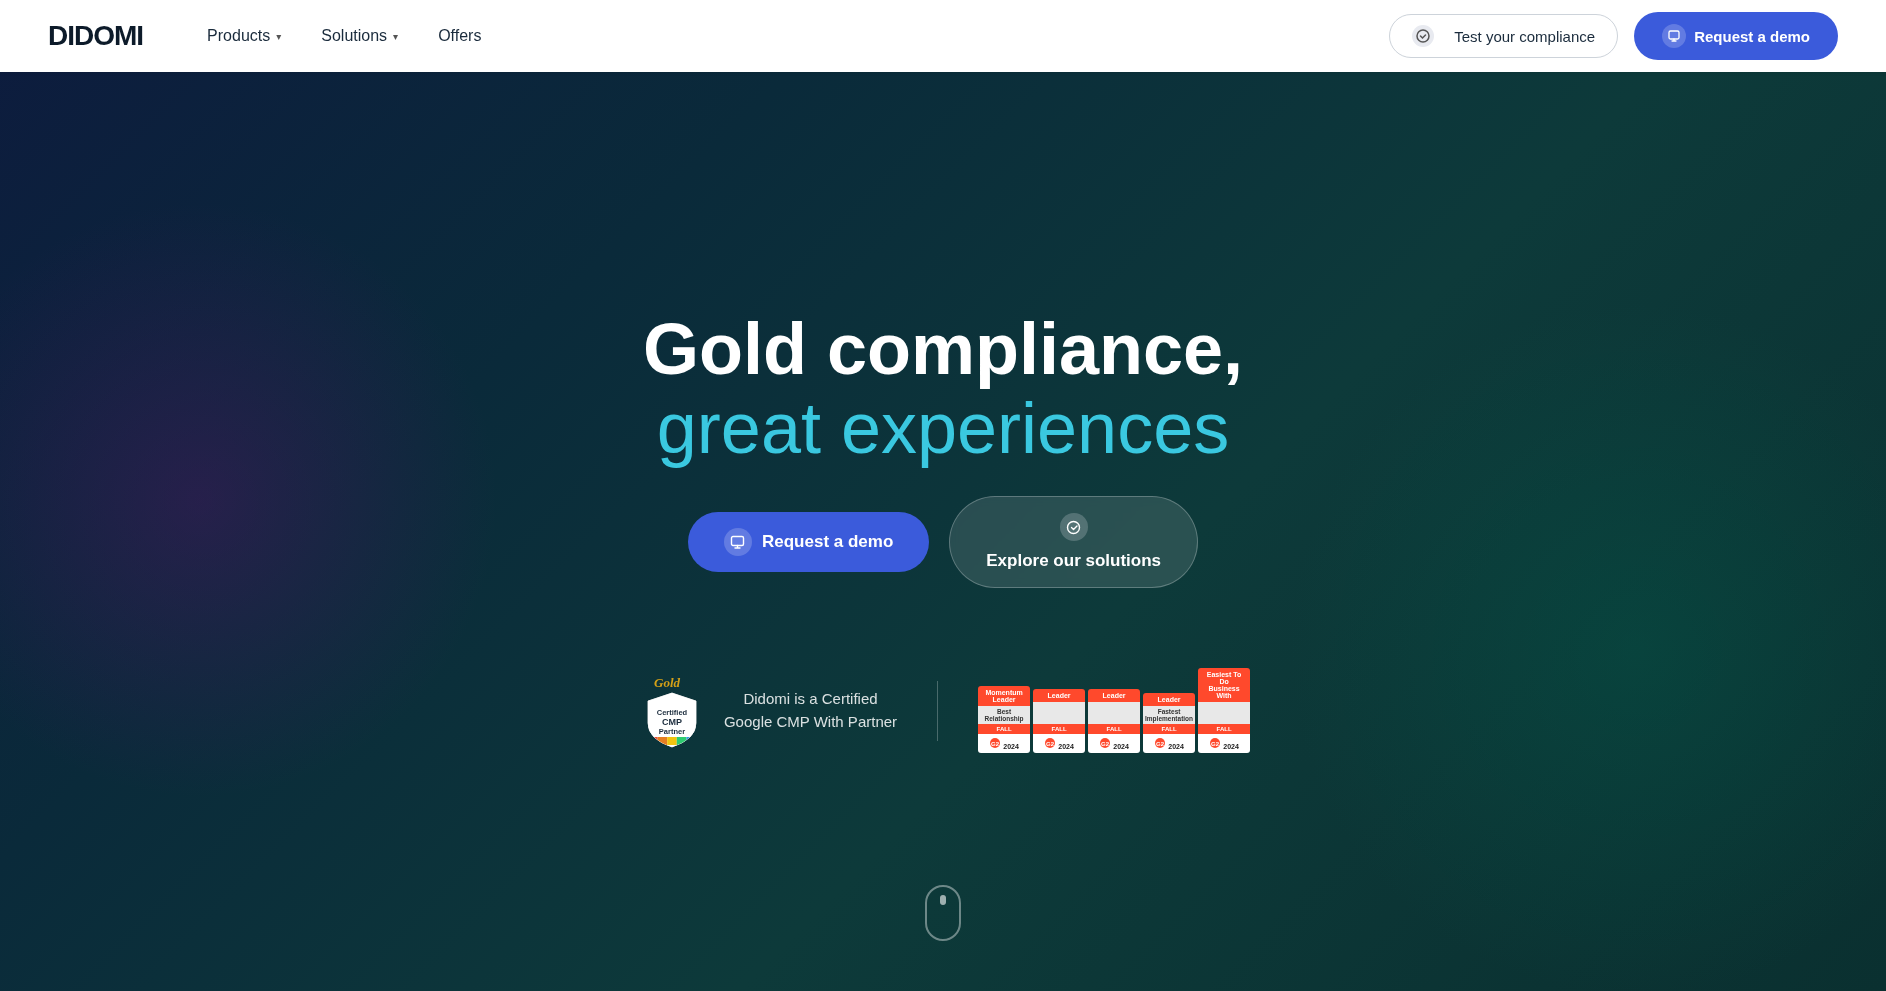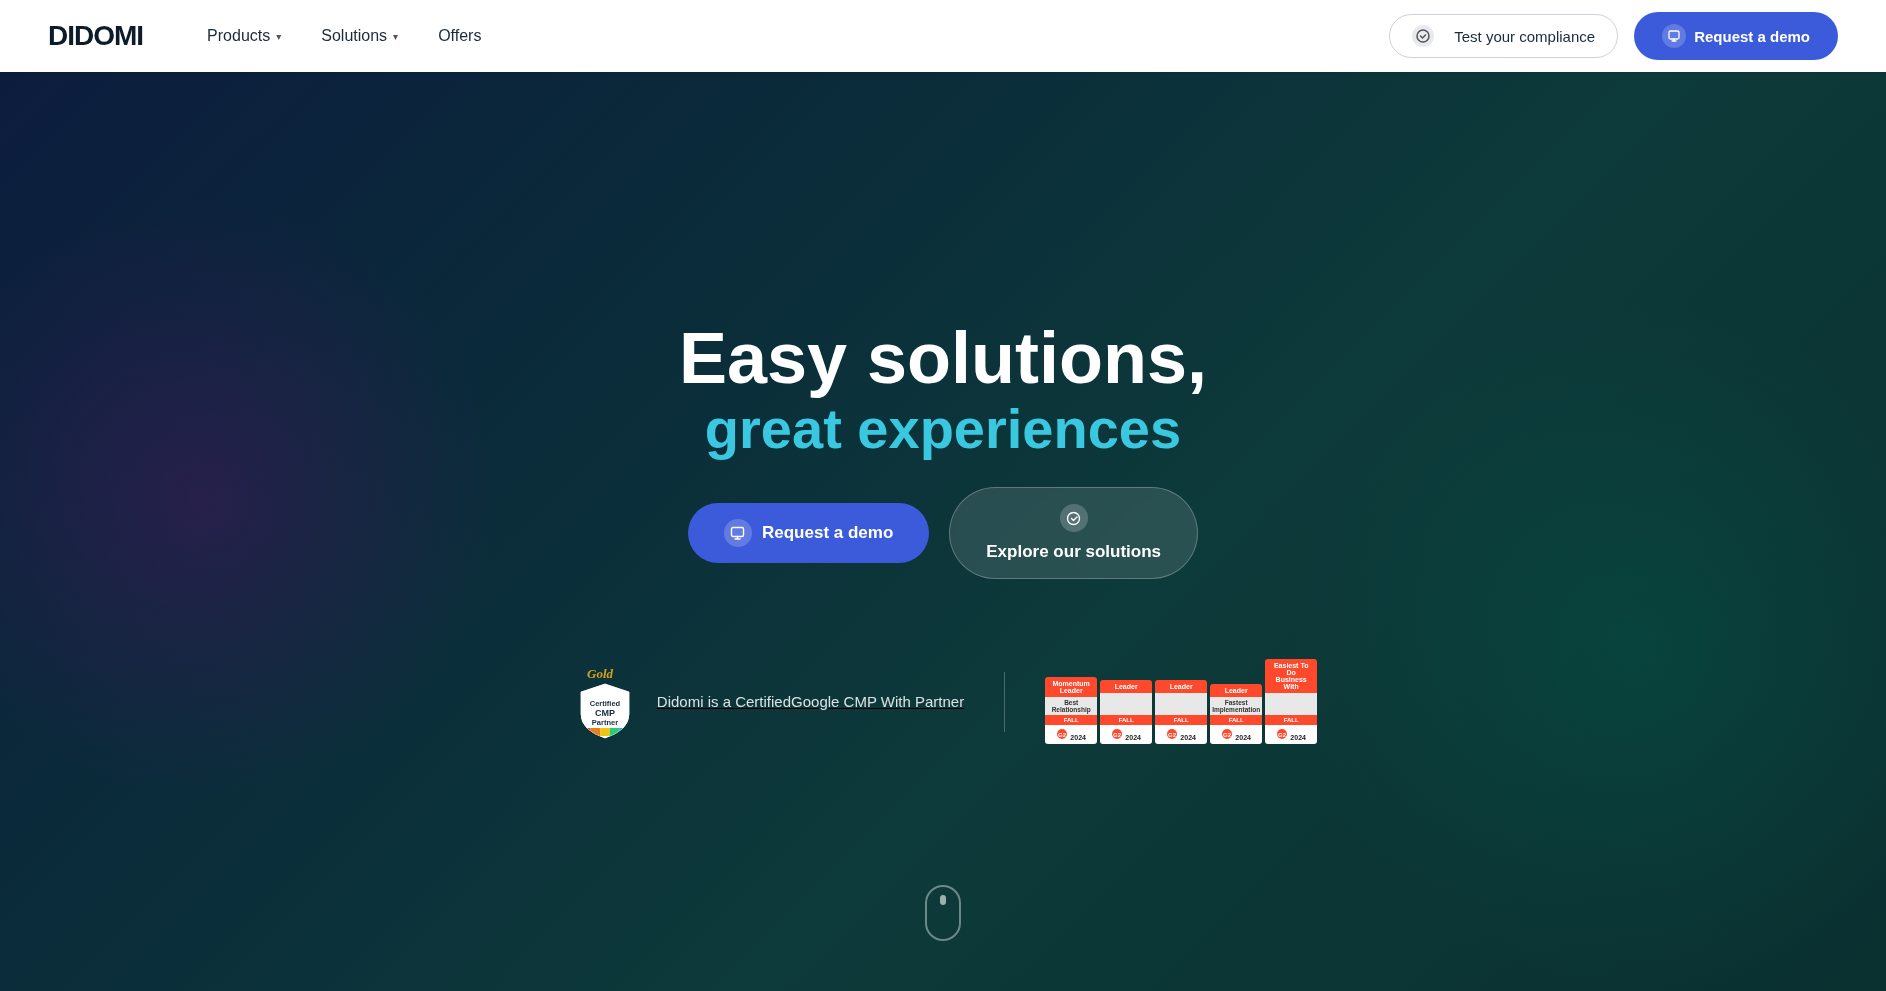--- a/index.html
+++ b/index.html
@@ -165,22 +165,22 @@
 
     .hero-title-white {
       font-size: 72px;
       font-weight: 800;
       color: #ffffff;
       line-height: 1.1;
       margin-bottom: 0;
     }
 
     .hero-title-blue {
-      font-size: 56px;
-      font-weight: 700;
+      font-size: 72px;
+      font-weight: 400;
       color: #3ac8e0;
       line-height: 1.1;
       margin-bottom: 28px;
     }
 
     .hero-subtitle {
       font-size: 18px;
       color: rgba(255,255,255,0.75);
       max-width: 680px;
       line-height: 1.6;
@@ -260,22 +260,21 @@
 
     
     .cmp-badge {
       width: 72px;
       height: 80px;
       position: relative;
     }
 
     .google-cmp-text {
       display: flex;
-      flex-direction: row;
-      text-decoration: underline;
+      flex-direction: column;
     }
 
     .google-cmp-text span {
       font-size: 15px;
       color: rgba(255,255,255,0.85);
       line-height: 1.5;
     }
 
     
     .scroll-indicator {
@@ -402,21 +401,21 @@
         </svg>
       </span>
       <span>Request a demo</span>
     </button>
   </div>
 </nav>
 
 <section class="hero">
   <div class="hero-content">
 
-    <h1 class="hero-title-white">Easy solutions,</h1>
+    <h1 class="hero-title-white">Gold compliance,</h1>
     <h1 class="hero-title-blue">great experiences</h1>
 
 
     <div class="hero-buttons">
       <button class="hero-btn-primary">
         <span class="hero-btn-icon">
           <svg width="15" height="15" viewBox="0 0 15 15" fill="none">
             <rect x="1.5" y="1.5" width="12" height="9" rx="1.5" stroke="white" stroke-width="1.4"></rect>
             <path d="M5 13h5M7.5 10.5V13" stroke="white" stroke-width="1.4" stroke-linecap="round"></path>
           </svg>

